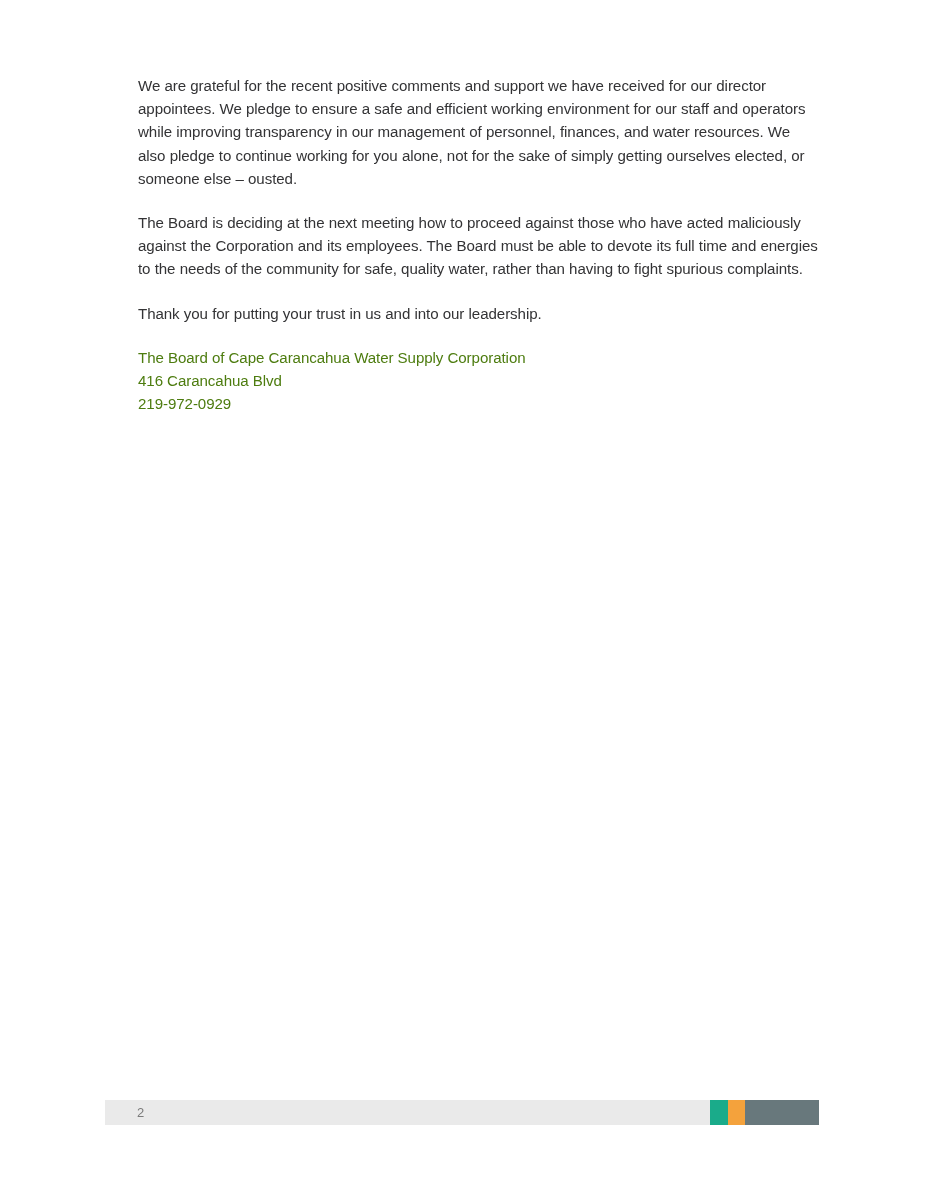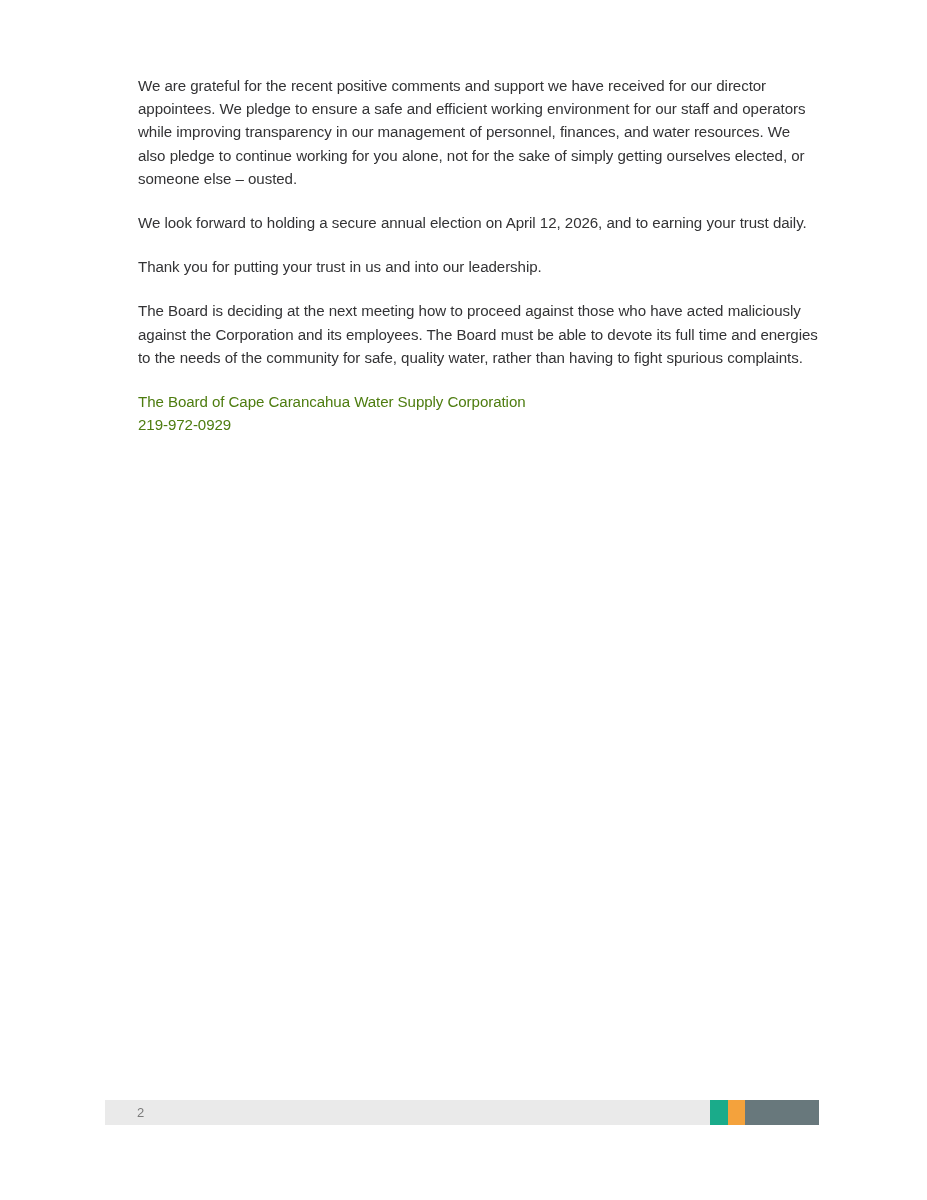--- a/index.html
+++ b/index.html
@@ -97,28 +97,28 @@
 </style>
 </head>
 <body>
 
 <div class="page">
 
   <div class="letter-body">
 
     <p class="para">We are grateful for the recent positive comments and support we have received for our director appointees. We pledge to ensure a safe and efficient working environment for our staff and operators while improving transparency in our management of personnel, finances, and water resources. We also pledge to continue working for you alone, not for the sake of simply getting ourselves elected, or someone else – ousted.</p>
 
-    <p class="para">We look forward to holding a secure annual election on April 12, 2026, and to earning your trust daily.</p>
+
+    <p class="para">The Board is deciding at the next meeting how to proceed against those who have acted maliciously against the Corporation and its employees.  The Board must be able to devote its full time and energies to the needs of the community for safe, quality water, rather than having to fight spurious complaints.</p>
 
     <p class="para">Thank you for putting your trust in us and into our leadership.</p>
 
-    <p class="para">The Board is deciding at the next meeting how to proceed against those who have acted maliciously against the Corporation and its employees.  The Board must be able to devote its full time and energies to the needs of the community for safe, quality water, rather than having to fight spurious complaints.</p>
-
     <div class="signature-block">
       <span class="signature-line">The Board of Cape Carancahua Water Supply Corporation</span>
+      <span class="signature-line">416 Carancahua Blvd</span>
       <span class="signature-line">219-972-0929</span>
     </div>
 
   </div>
 
   <div class="footer" style="background: rgb(234, 234, 234);">
     <span class="footer-pagenum" style="color: rgb(123, 123, 123);">2</span>
     <span class="footer-spacer"></span>
     <span class="footer-swatches">
       <span class="swatch teal" style="background: rgb(26, 171, 138);"></span>

